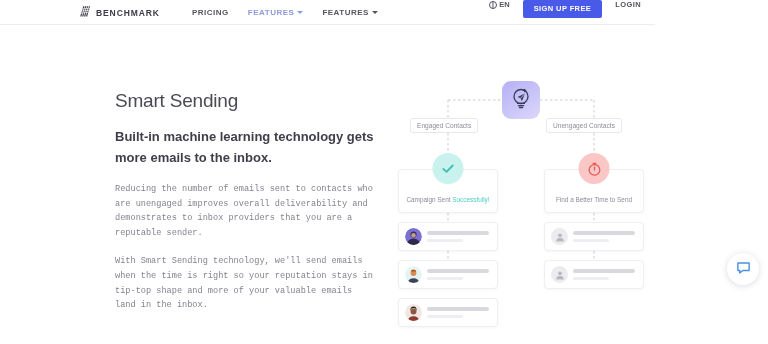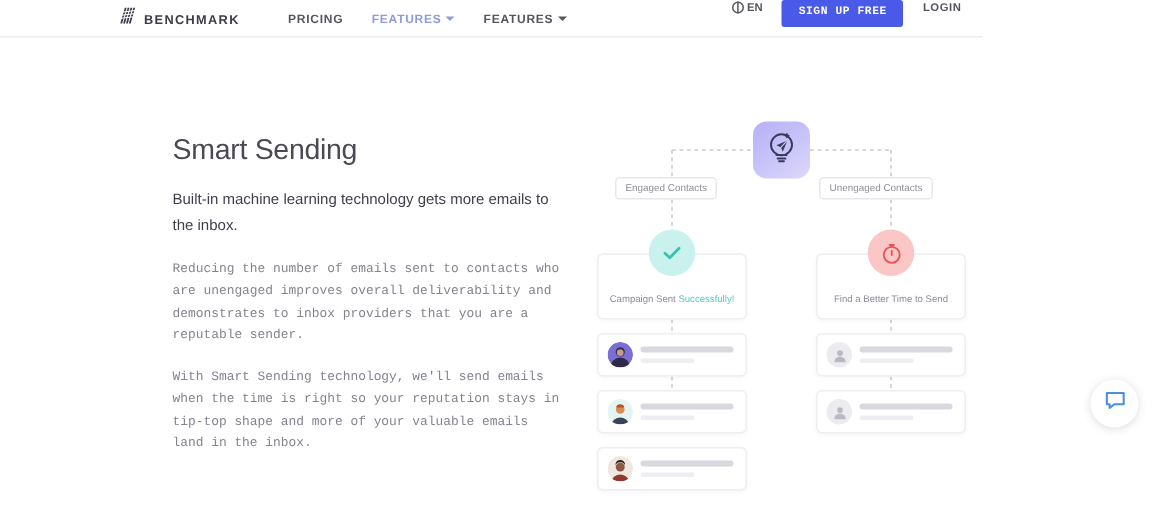--- a/index.html
+++ b/index.html
@@ -58,37 +58,37 @@
   }
   .globe:after {
     content: ""; position: absolute; left: 50%; top: -0.5px;
     width: 1.1px; height: 7.8px; background: #55555f;
     transform: translateX(-50%);
   }
   .signup-btn {
     background: #4a5ae8; color: #ffffff;
     font-size: 7.5px; font-weight: bold; letter-spacing: 0.4px;
     padding: 5px 11px; border-radius: 2px; border: none;
-    cursor: pointer; line-height: 1; font-family: Liberation Mono, monospace;
+    cursor: pointer; line-height: 1;
   }
   .login-link {
     font-size: 7.5px; font-weight: bold; letter-spacing: 0.4px;
     color: #55555f; cursor: pointer;
   }
 
   
   .page { position: absolute; top: 26px; left: 0; width: 768px; height: 264px; }
 
   .copy { position: absolute; left: 115px; top: 64px; width: 262px; }
   .headline {
     font-size: 19px; font-weight: 400; color: #4a4a55;
     letter-spacing: -0.2px; margin-bottom: 14px;
   }
   .lede {
-    font-size: 10px; font-weight: normal; color: #3f3f4b;
+    font-size: 13px; font-weight: bold; color: #3f3f4b;
     line-height: 1.65; margin-bottom: 13px;
   }
   .para {
     font-size: 8.6px; color: #83838f; line-height: 1.72;
     margin-bottom: 13px;
     font-family: Liberation Mono, monospace;
   }
 
   
   .diagram { position: absolute; left: 383px; top: 20px; width: 290px; height: 280px; }

